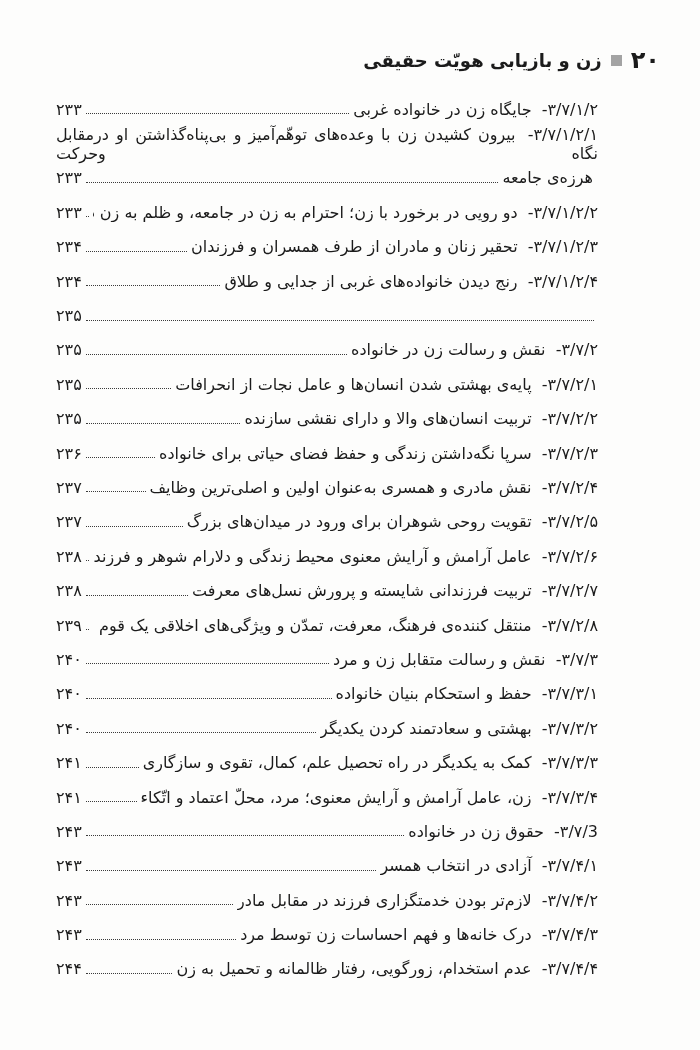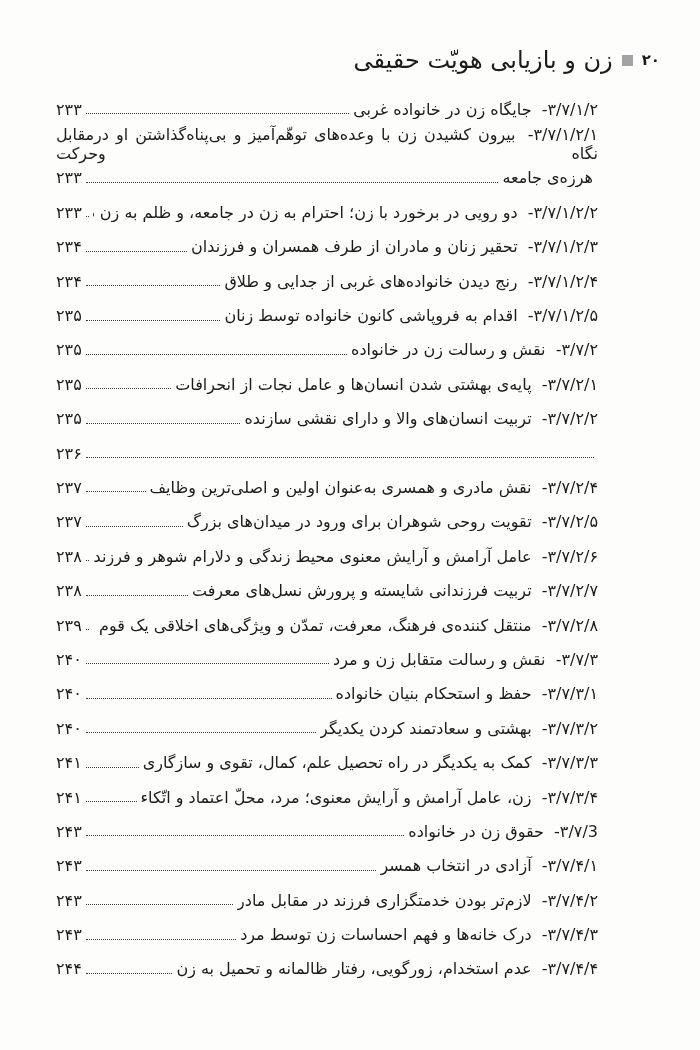--- a/index.html
+++ b/index.html
@@ -23,34 +23,34 @@
     position: absolute;
     top: 46px;
     right: 40px;
     display: flex;
     flex-direction: row;
     align-items: center;
     gap: 9px;
     direction: rtl;
   }
   .head-pagenum {
-    font-size: 15px;
+    font-size: 24px;
     font-weight: 700;
     letter-spacing: 0.5px;
   }
   .head-square {
     width: 11px;
     height: 11px;
     background: #a3a3a3;
     display: inline-block;
     flex: none;
   }
   .head-title {
-    font-size: 24px;
-    font-weight: 400;
+    font-size: 18px;
+    font-weight: 700;
     white-space: nowrap;
   }
   
   .toc {
     position: absolute;
     top: 92px;
     right: 102px;
     left: 56px;
     direction: rtl;
   }
@@ -153,24 +153,20 @@
     </div>
       <div class="toc-row">
       <span class="entry-label">
         <span class="entry-num">۳/۷/۱/۲/۴-</span>
         <span class="entry-title">رنج دیدن خانواده‌های غربی از جدایی و طلاق</span>
       </span>
       <span class="leader"></span>
       <span class="entry-page">۲۳۴</span>
     </div>
       <div class="toc-row">
-      <span class="entry-label">
-        <span class="entry-num">۳/۷/۱/۲/۵-</span>
-        <span class="entry-title">اقدام به فروپاشی کانون خانواده توسط زنان</span>
-      </span>
       <span class="leader"></span>
       <span class="entry-page">۲۳۵</span>
     </div>
       <div class="toc-row">
       <span class="entry-label">
         <span class="entry-num">۳/۷/۲-</span>
         <span class="entry-title">نقش و رسالت زن در خانواده</span>
       </span>
       <span class="leader"></span>
       <span class="entry-page">۲۳۵</span>
@@ -185,20 +181,24 @@
     </div>
       <div class="toc-row">
       <span class="entry-label">
         <span class="entry-num">۳/۷/۲/۲-</span>
         <span class="entry-title">تربیت انسان‌های والا و دارای نقشی سازنده</span>
       </span>
       <span class="leader"></span>
       <span class="entry-page">۲۳۵</span>
     </div>
       <div class="toc-row">
+      <span class="entry-label">
+        <span class="entry-num">۳/۷/۲/۳-</span>
+        <span class="entry-title">سرپا نگه‌داشتن زندگی و حفظ فضای حیاتی برای خانواده</span>
+      </span>
       <span class="leader"></span>
       <span class="entry-page">۲۳۶</span>
     </div>
       <div class="toc-row">
       <span class="entry-label">
         <span class="entry-num">۳/۷/۲/۴-</span>
         <span class="entry-title">نقش مادری و همسری به‌عنوان اولین و اصلی‌ترین وظایف</span>
       </span>
       <span class="leader"></span>
       <span class="entry-page">۲۳۷</span>

